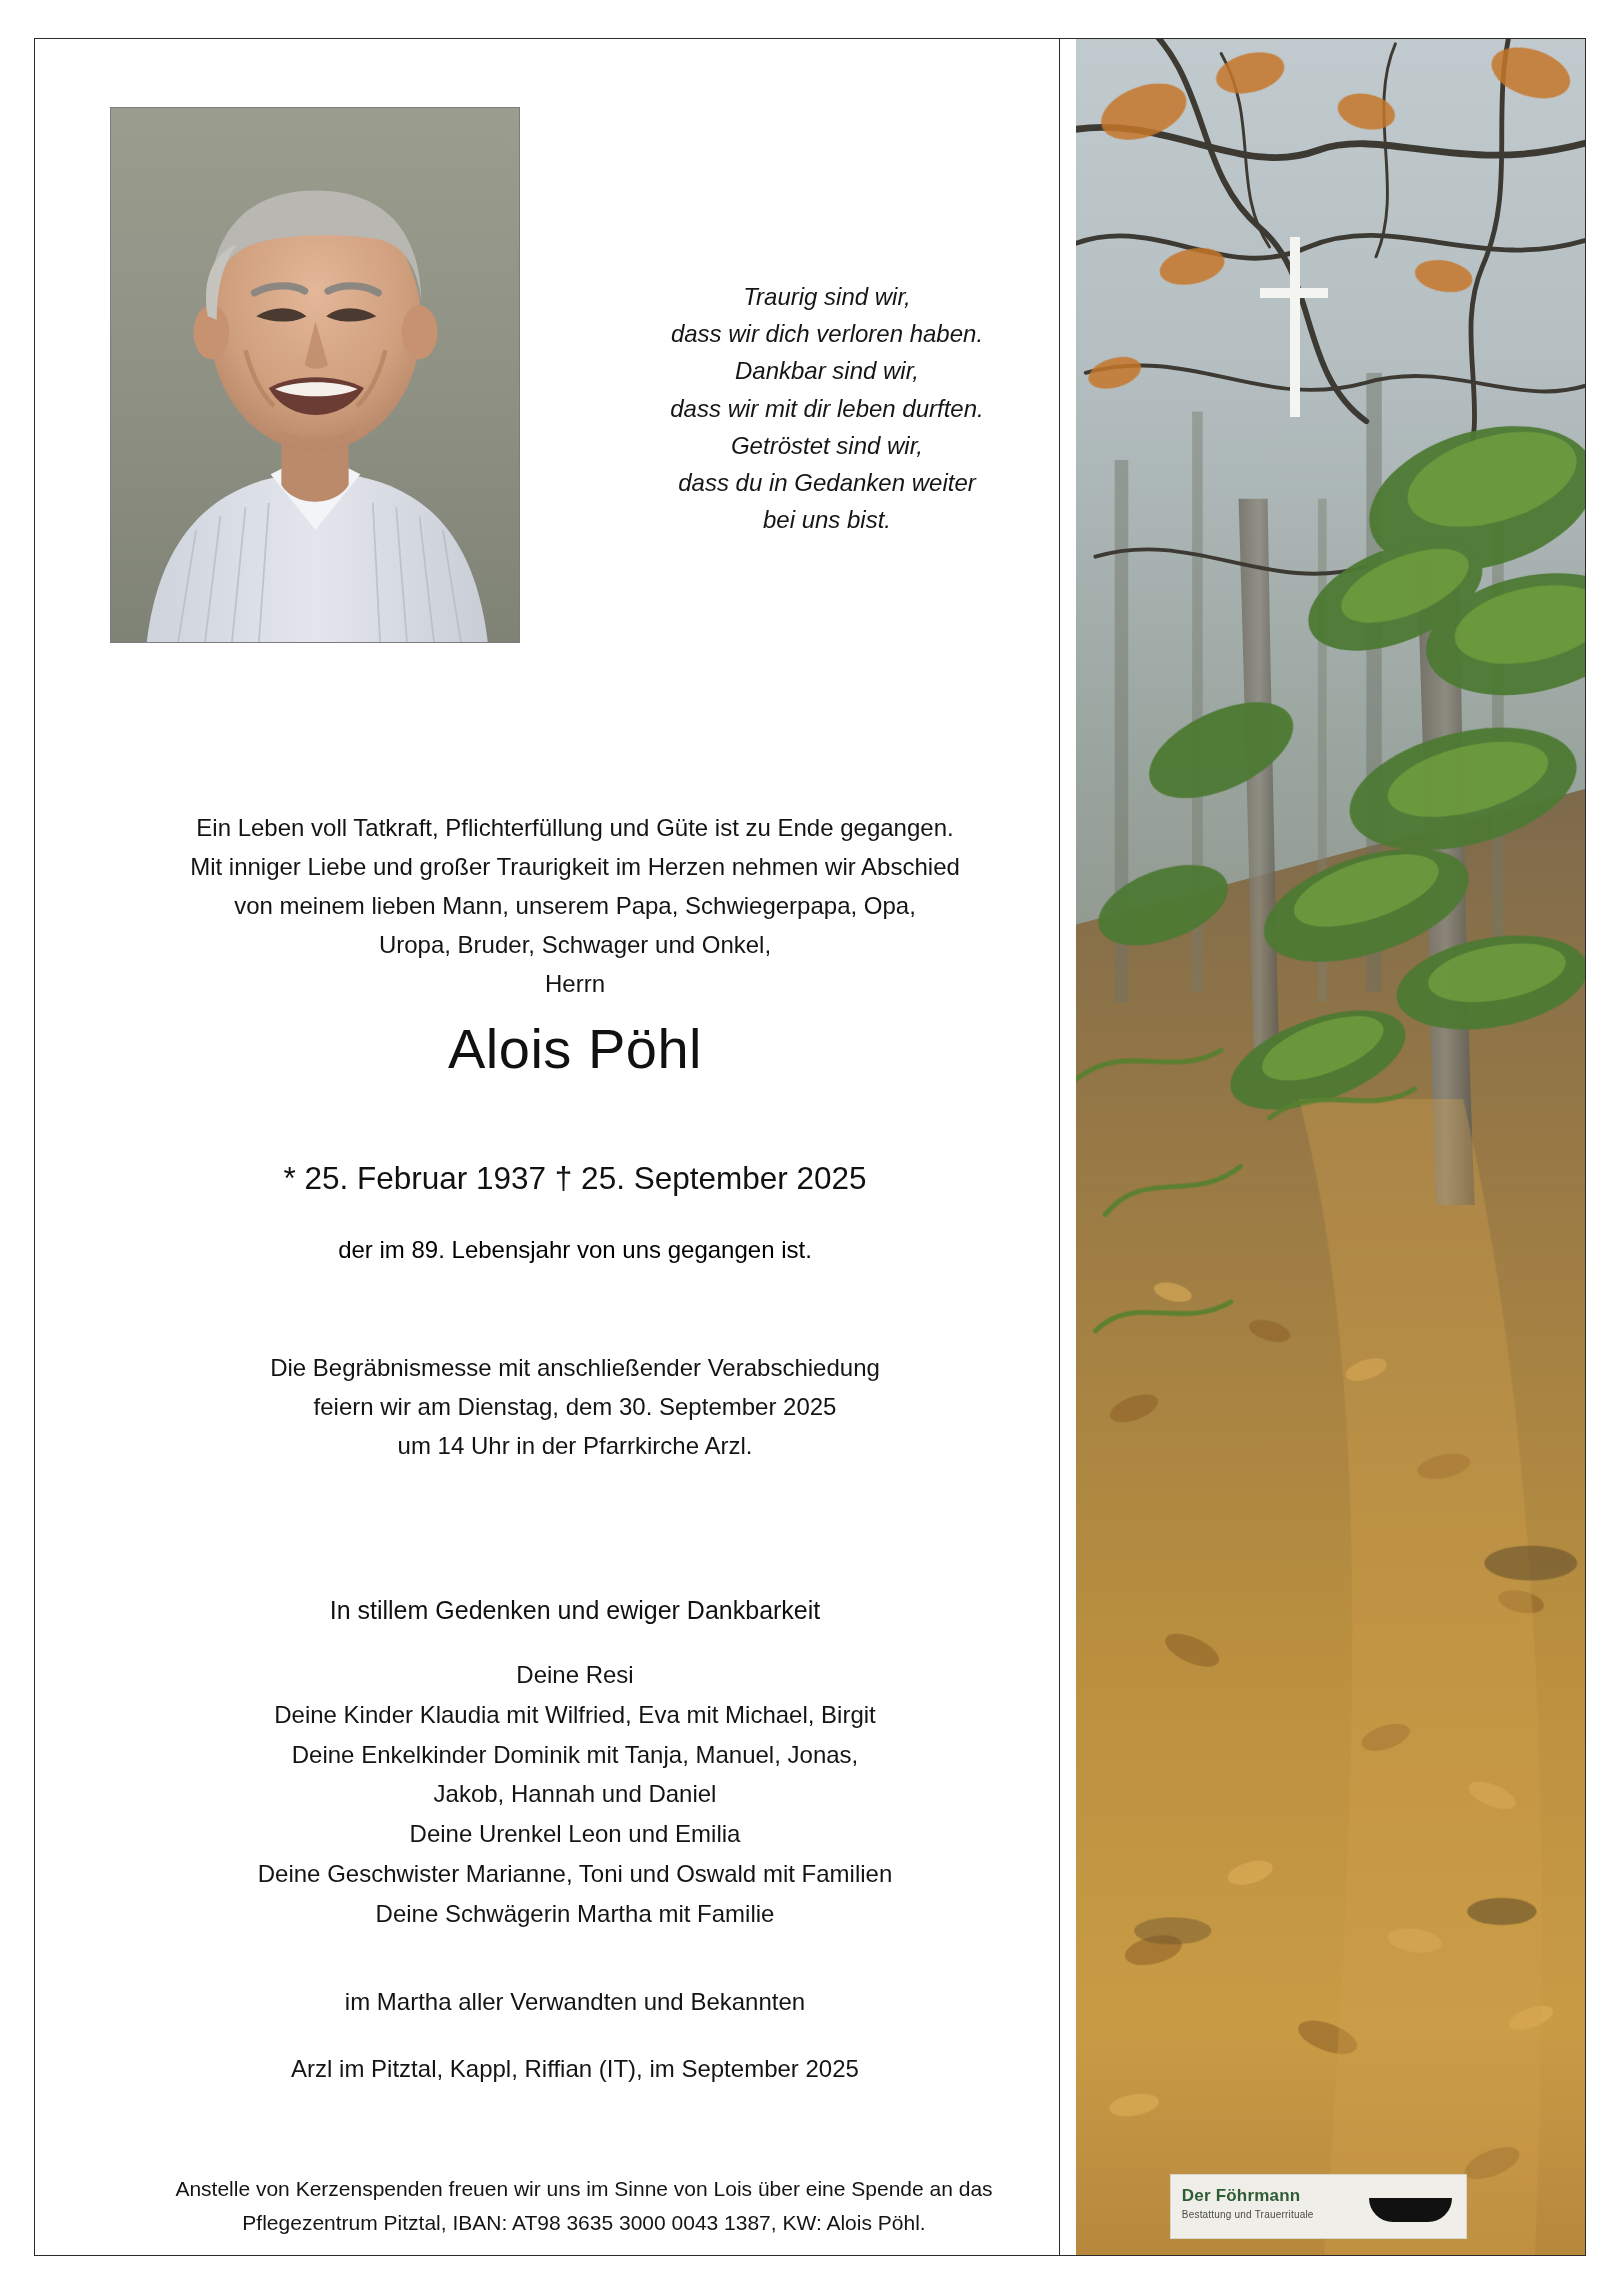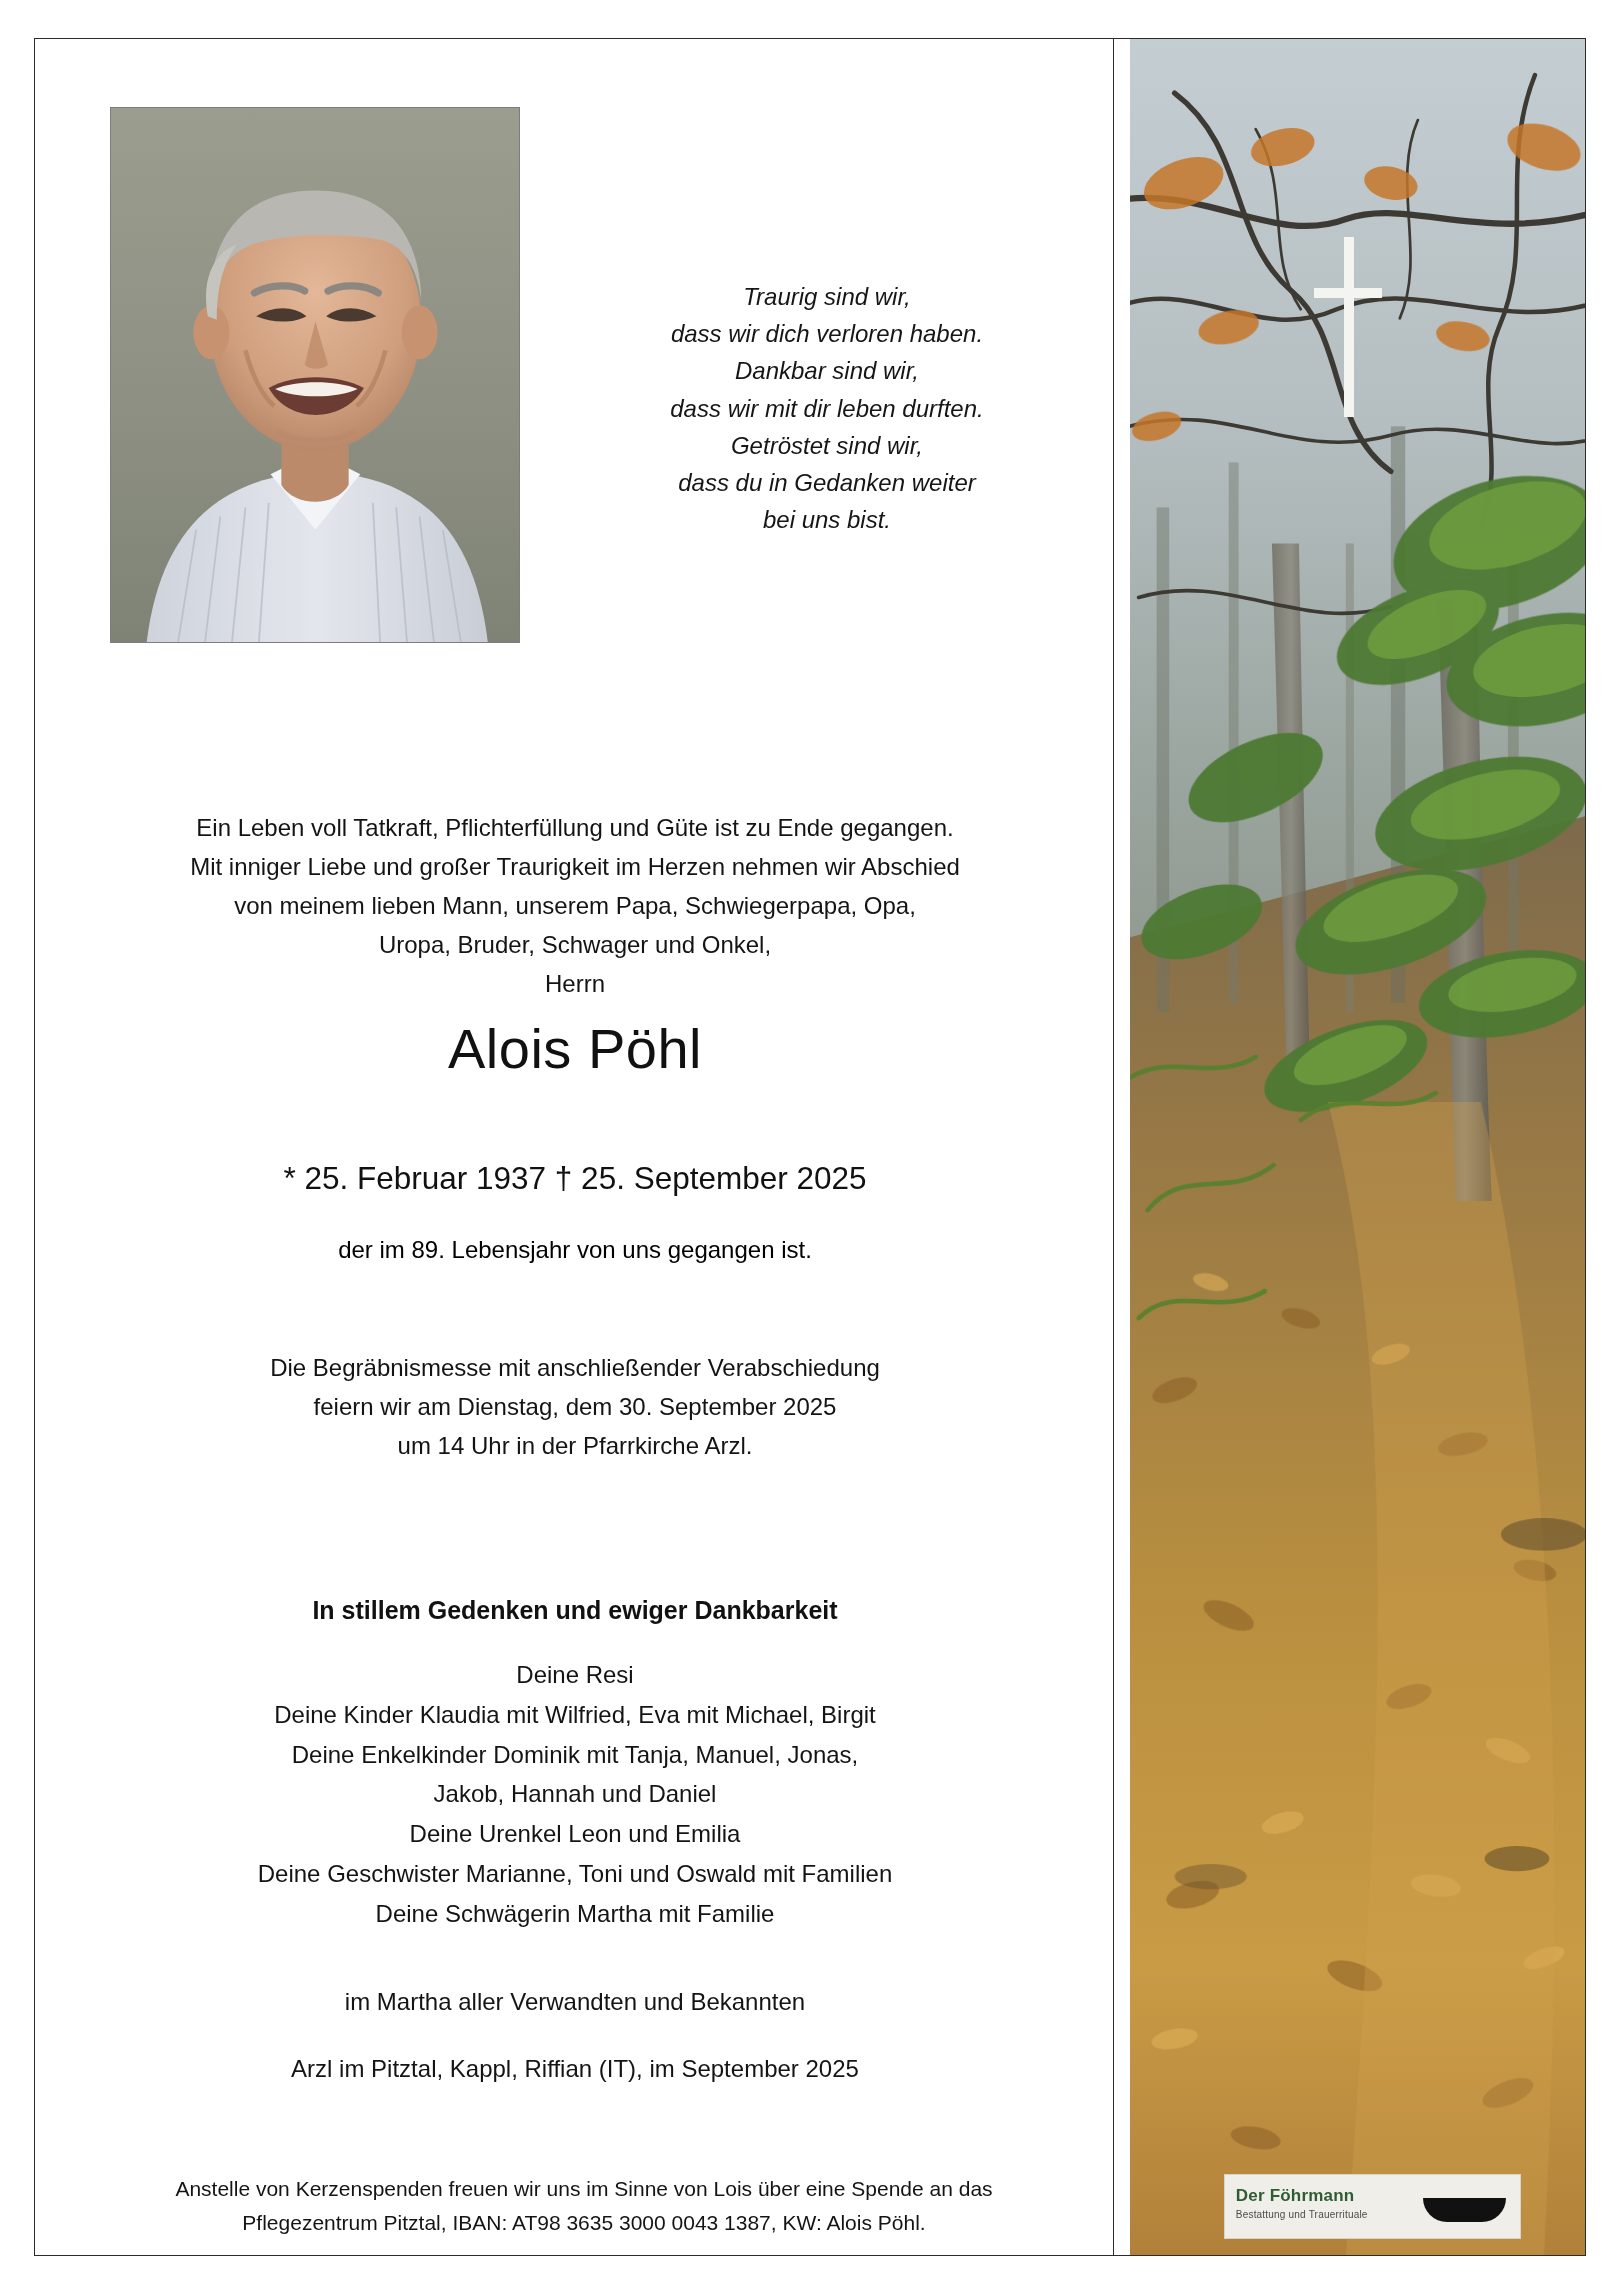--- a/index.html
+++ b/index.html
@@ -138,21 +138,21 @@
     font-size: 24px;
     color: #141414;
   }
   .memorial-head {
     position: absolute;
     left: 63px;
     top: 1557px;
     width: 954px;
     text-align: center;
     font-size: 25px;
-    font-weight: bold;
+    font-weight: normal;
     color: #111111;
   }
   .family {
     position: absolute;
     left: 54px;
     top: 1616px;
     width: 972px;
     text-align: center;
     font-size: 24px;
     line-height: 1.66;
@@ -186,21 +186,21 @@
     font-size: 21px;
     line-height: 1.6;
     color: #141414;
     white-space: pre-line;
   }
   
   .right-col {
     position: absolute;
     right: 0;
     top: 0;
-    width: 472px;
+    width: 526px;
     height: 100%;
     overflow: hidden;
     border-left: 1.8px solid #2b2b2b;
     box-sizing: border-box;
     padding-left: 16px;
   }
   .forest { display: block; width: 100%; height: 100%; }
   .cross {
     position: absolute;
     left: 200px;

